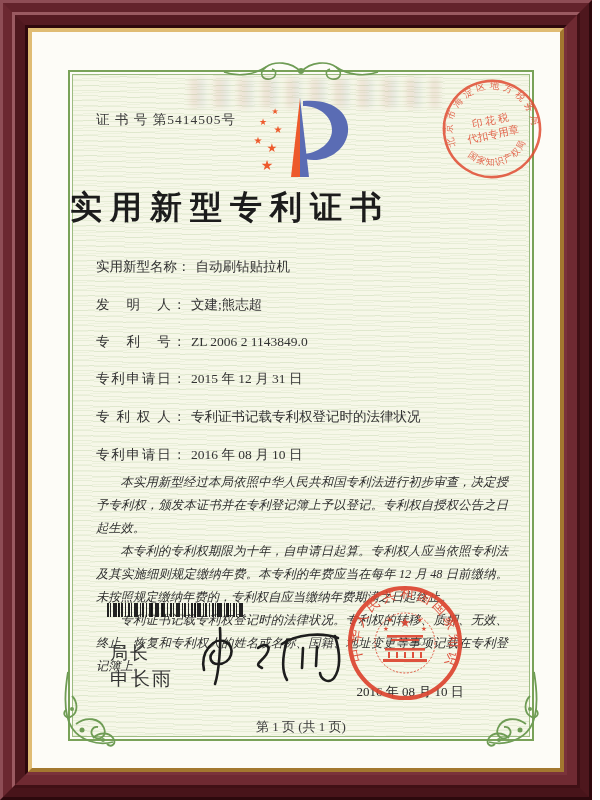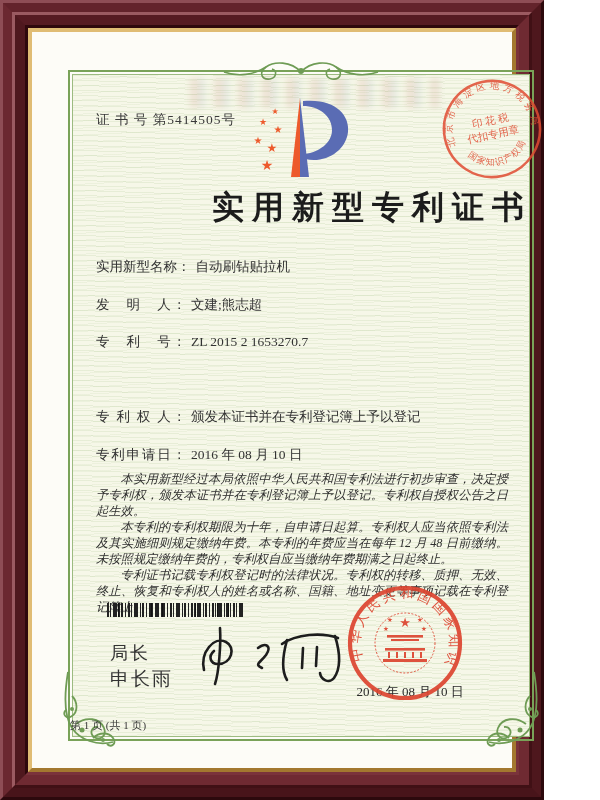--- a/index.html
+++ b/index.html
@@ -1,16 +1,16 @@
 <!DOCTYPE html>
 <html><head>
 <meta charset="utf-8">
 <style>
   html,body{margin:0;padding:0;}
-  #page{position:relative;width:544px;height:800px;overflow:hidden;
+  #page{position:relative;width:592px;height:800px;overflow:hidden;
         font-family:"Liberation Serif","DejaVu Serif",serif;background:#eab308;}
   
   .f1{position:absolute;inset:0;border:3px solid;border-color:#8e4d55 #2c090d #2c090d #8e4d55;}
   .f2{position:absolute;inset:3px;border:9px solid;border-color:#63232b #4e171d #48141a #6b2830;}
   .f3{position:absolute;inset:12px;border:3px solid;border-color:#9b5a61 #401015 #401015 #9b5a61;}
   .f4{position:absolute;inset:15px;border:10px solid;border-color:#561b22 #6f2a32 #6f2a32 #4f181e;}
   .f5{position:absolute;inset:25px;border:3px solid;border-color:#2e080c #7a333b #7a333b #2e080c;}
   .gold{position:absolute;inset:28px;border:4px solid;border-color:#e0bc74 #a3782f #a3782f #e0bc74;background:#c9a050;}
   .paper{position:absolute;inset:32px;background:#fdfcf7;}
   
@@ -22,42 +22,42 @@
           repeating-linear-gradient(2deg, rgba(150,185,120,.16) 0 1px, rgba(0,0,0,0) 1px 5px),
           repeating-linear-gradient(-3deg, rgba(150,185,120,.10) 0 1px, rgba(0,0,0,0) 1px 7px);}
   .orn-top{position:absolute;top:-13px;left:50%;transform:translateX(-50%);width:160px;height:26px;}
   .orn-bl{position:absolute;left:-9px;bottom:-9px;width:82px;height:82px;}
   .orn-br{position:absolute;right:-9px;bottom:-9px;width:82px;height:82px;transform:scaleX(-1);}
   .ghost{position:absolute;top:6px;left:120px;width:250px;height:30px;opacity:.30;filter:blur(3px);
         background:
           repeating-linear-gradient(90deg, rgba(170,60,50,.35) 0 9px, rgba(70,90,160,.30) 9px 15px, rgba(0,0,0,0) 15px 24px);}
   .cert-no{position:absolute;left:26px;top:39px;font-size:13.5px;color:#3a3a3a;letter-spacing:1px;}
   .logo{position:absolute;left:177px;top:23px;width:110px;height:90px;}
-  .title{position:absolute;left:0;top:114px;width:100%;text-align:right;
+  .title{position:absolute;left:0;top:114px;width:100%;text-align:left;
          font-size:32px;font-weight:600;letter-spacing:8px;color:#1c1c1c;white-space:nowrap;}
   .field{position:absolute;left:26px;font-size:13.5px;color:#333;white-space:nowrap;}
   .flbl{display:inline-block;min-width:90px;text-align:justify;text-align-last:justify;}
   .fval{margin-left:5px;}
   .bodytext{position:absolute;left:26px;top:399px;width:412px;font-size:12.3px;
-         line-height:16px;color:#2f2f2f;text-align:justify;font-style:italic;}
+         line-height:23px;color:#2f2f2f;text-align:justify;font-style:italic;}
   .bodytext p{margin:0;text-indent:2em;}
   .barcode{position:absolute;left:37px;top:531px;width:138px;height:14px;
          background-image:
            repeating-linear-gradient(90deg,#222 0 1px,rgba(0,0,0,0) 1px 3px),
            repeating-linear-gradient(90deg,#222 0 2px,rgba(0,0,0,0) 2px 7px),
            repeating-linear-gradient(90deg,#111 0 1px,rgba(0,0,0,0) 1px 11px);}
   .signer-title{position:absolute;left:40px;top:569px;font-size:18px;color:#333;letter-spacing:2px;}
   .signer-name{position:absolute;left:40px;top:594px;font-size:19px;color:#333;letter-spacing:2px;}
   .signature{position:absolute;left:118px;top:550px;width:165px;height:68px;}
   .main-seal{position:absolute;left:272px;top:508px;width:126px;height:126px;opacity:.92;z-index:3;}
   .seal-date{position:absolute;left:278px;top:611px;width:124px;text-align:center;
          font-size:13px;color:#2a2a2a;z-index:2;white-space:nowrap;}
   .tax-seal{position:absolute;left:367px;top:2px;width:110px;height:110px;opacity:.85;
          transform:rotate(-12deg);}
-  .footer{position:absolute;left:0;top:646px;width:100%;text-align:left;font-size:11px;color:#3a3a3a;font-family:Liberation Serif, serif;}
+  .footer{position:absolute;left:0;top:646px;width:100%;text-align:center;font-size:13px;color:#3a3a3a;font-family:Liberation Serif, serif;}
 </style>
 </head>
 <body>
 
 <div id="page">
   <div class="f1"></div>
   <div class="f2"></div>
   <div class="f3"></div>
   <div class="f4"></div>
   <div class="f5"></div>
@@ -135,24 +135,27 @@
 
     <div class="title">实用新型专利证书</div>
 
     <div class="field" style="top:186px">
       <span class="flbl">实用新型名称：</span><span class="fval">自动刷钻贴拉机</span>
     </div>
     <div class="field" style="top:224px">
       <span class="flbl">发　明　人：</span><span class="fval">文建;熊志超</span>
     </div>
     <div class="field" style="top:261px">
-      <span class="flbl">专　利　号：</span><span class="fval">ZL 2015 2 1653270.7</span>
+      <span class="flbl">专　利　号：</span><span class="fval">ZL 2006 2 1143849.0</span>
+    </div>
+    <div class="field" style="top:298px">
+      <span class="flbl">专利申请日：</span><span class="fval">2015 年 12 月 31 日</span>
     </div>
     <div class="field" style="top:336px">
-      <span class="flbl">专 利 权 人：</span><span class="fval">颁发本证书并在专利登记簿上予以登记</span>
+      <span class="flbl">专 利 权 人：</span><span class="fval">专利证书记载专利权登记时的法律状况</span>
     </div>
     <div class="field" style="top:374px">
       <span class="flbl">专利申请日：</span><span class="fval">2016 年 08 月 10 日</span>
     </div>
 
     <div class="bodytext">
       <p>本实用新型经过本局依照中华人民共和国专利法进行初步审查，决定授予专利权，颁发本证书并在专利登记簿上予以登记。专利权自授权公告之日起生效。</p>
       <p>本专利的专利权期限为十年，自申请日起算。专利权人应当依照专利法及其实施细则规定缴纳年费。本专利的年费应当在每年 12 月 48 日前缴纳。未按照规定缴纳年费的，专利权自应当缴纳年费期满之日起终止。</p>
       <p>专利证书记载专利权登记时的法律状况。专利权的转移、质押、无效、终止、恢复和专利权人的姓名或名称、国籍、地址变更等事项记载在专利登记簿上。</p>
     </div>

